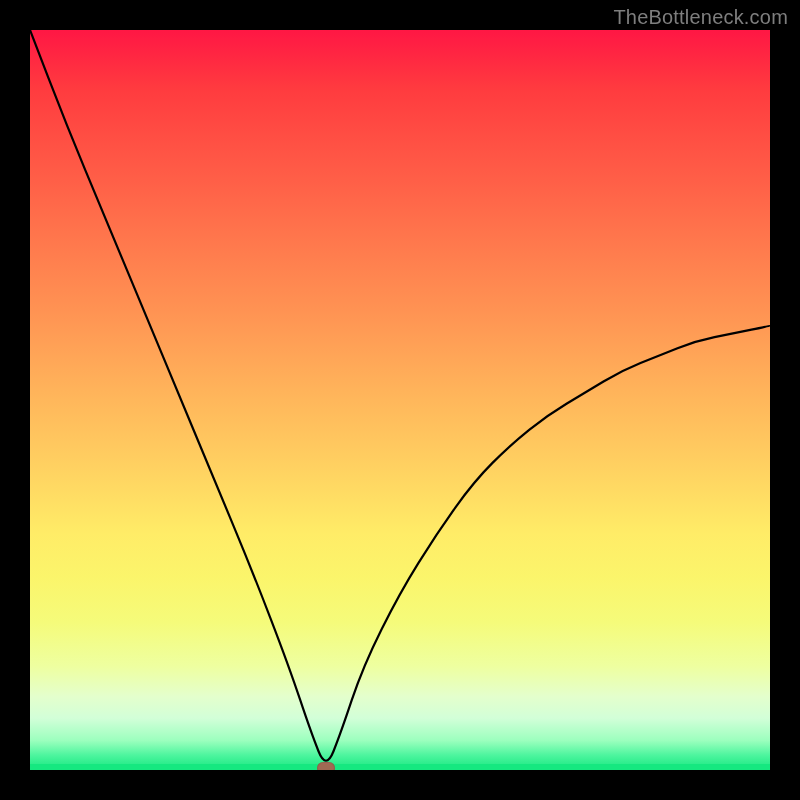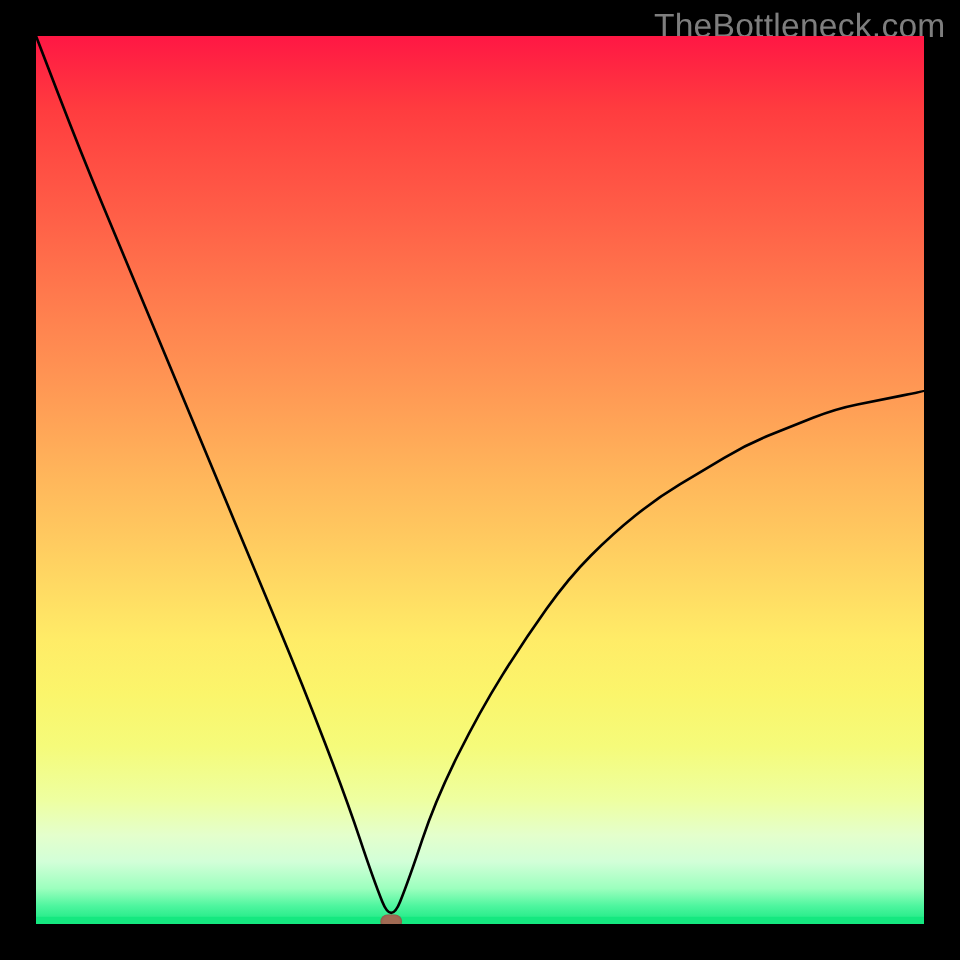--- a/index.html
+++ b/index.html
@@ -62,21 +62,21 @@
     left: 0;
     width: 100%;
     height: 6px;
     background: #15e880;
   }
   .watermark {
     position: absolute;
     top: 6px;
     right: 12px;
     color: #7e7e7e;
-    font-size: 28px;
+    font-size: 20px;
     letter-spacing: 0.2px;
     font-weight: 500;
   }
   svg.curve {
     position: absolute;
     top: 0;
     left: 0;
     width: 100%;
     height: 100%;
     overflow: visible;

